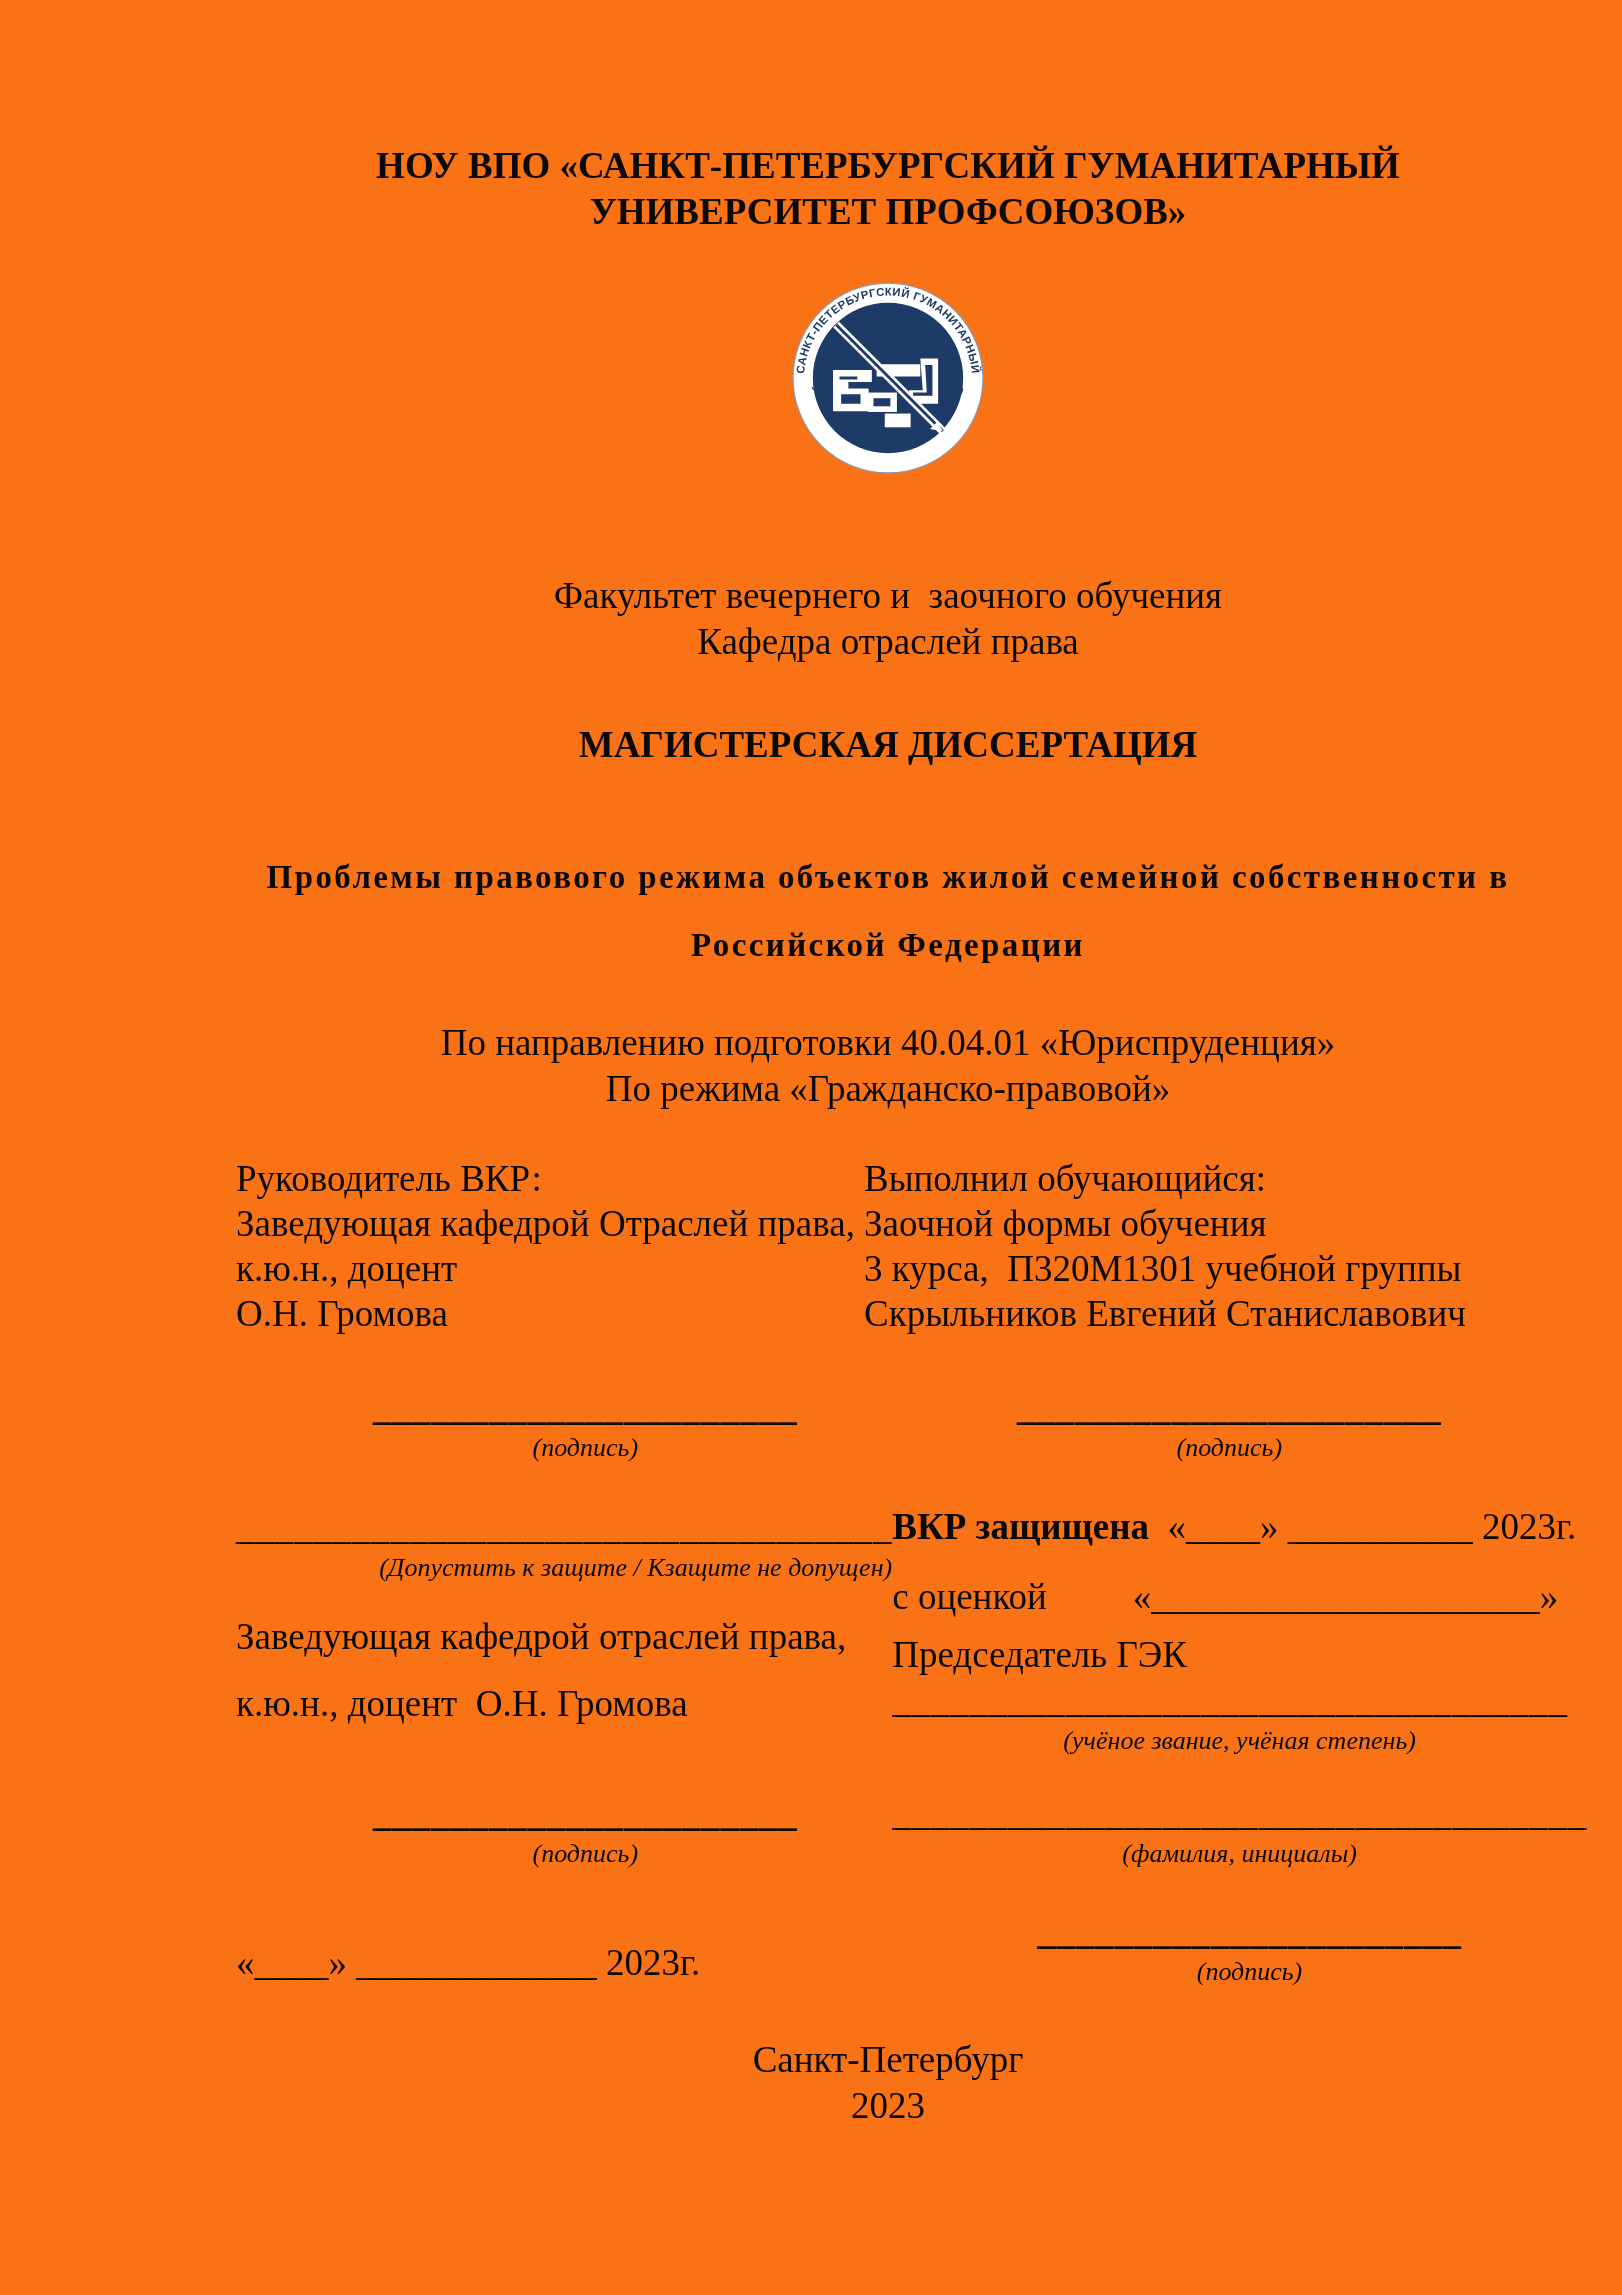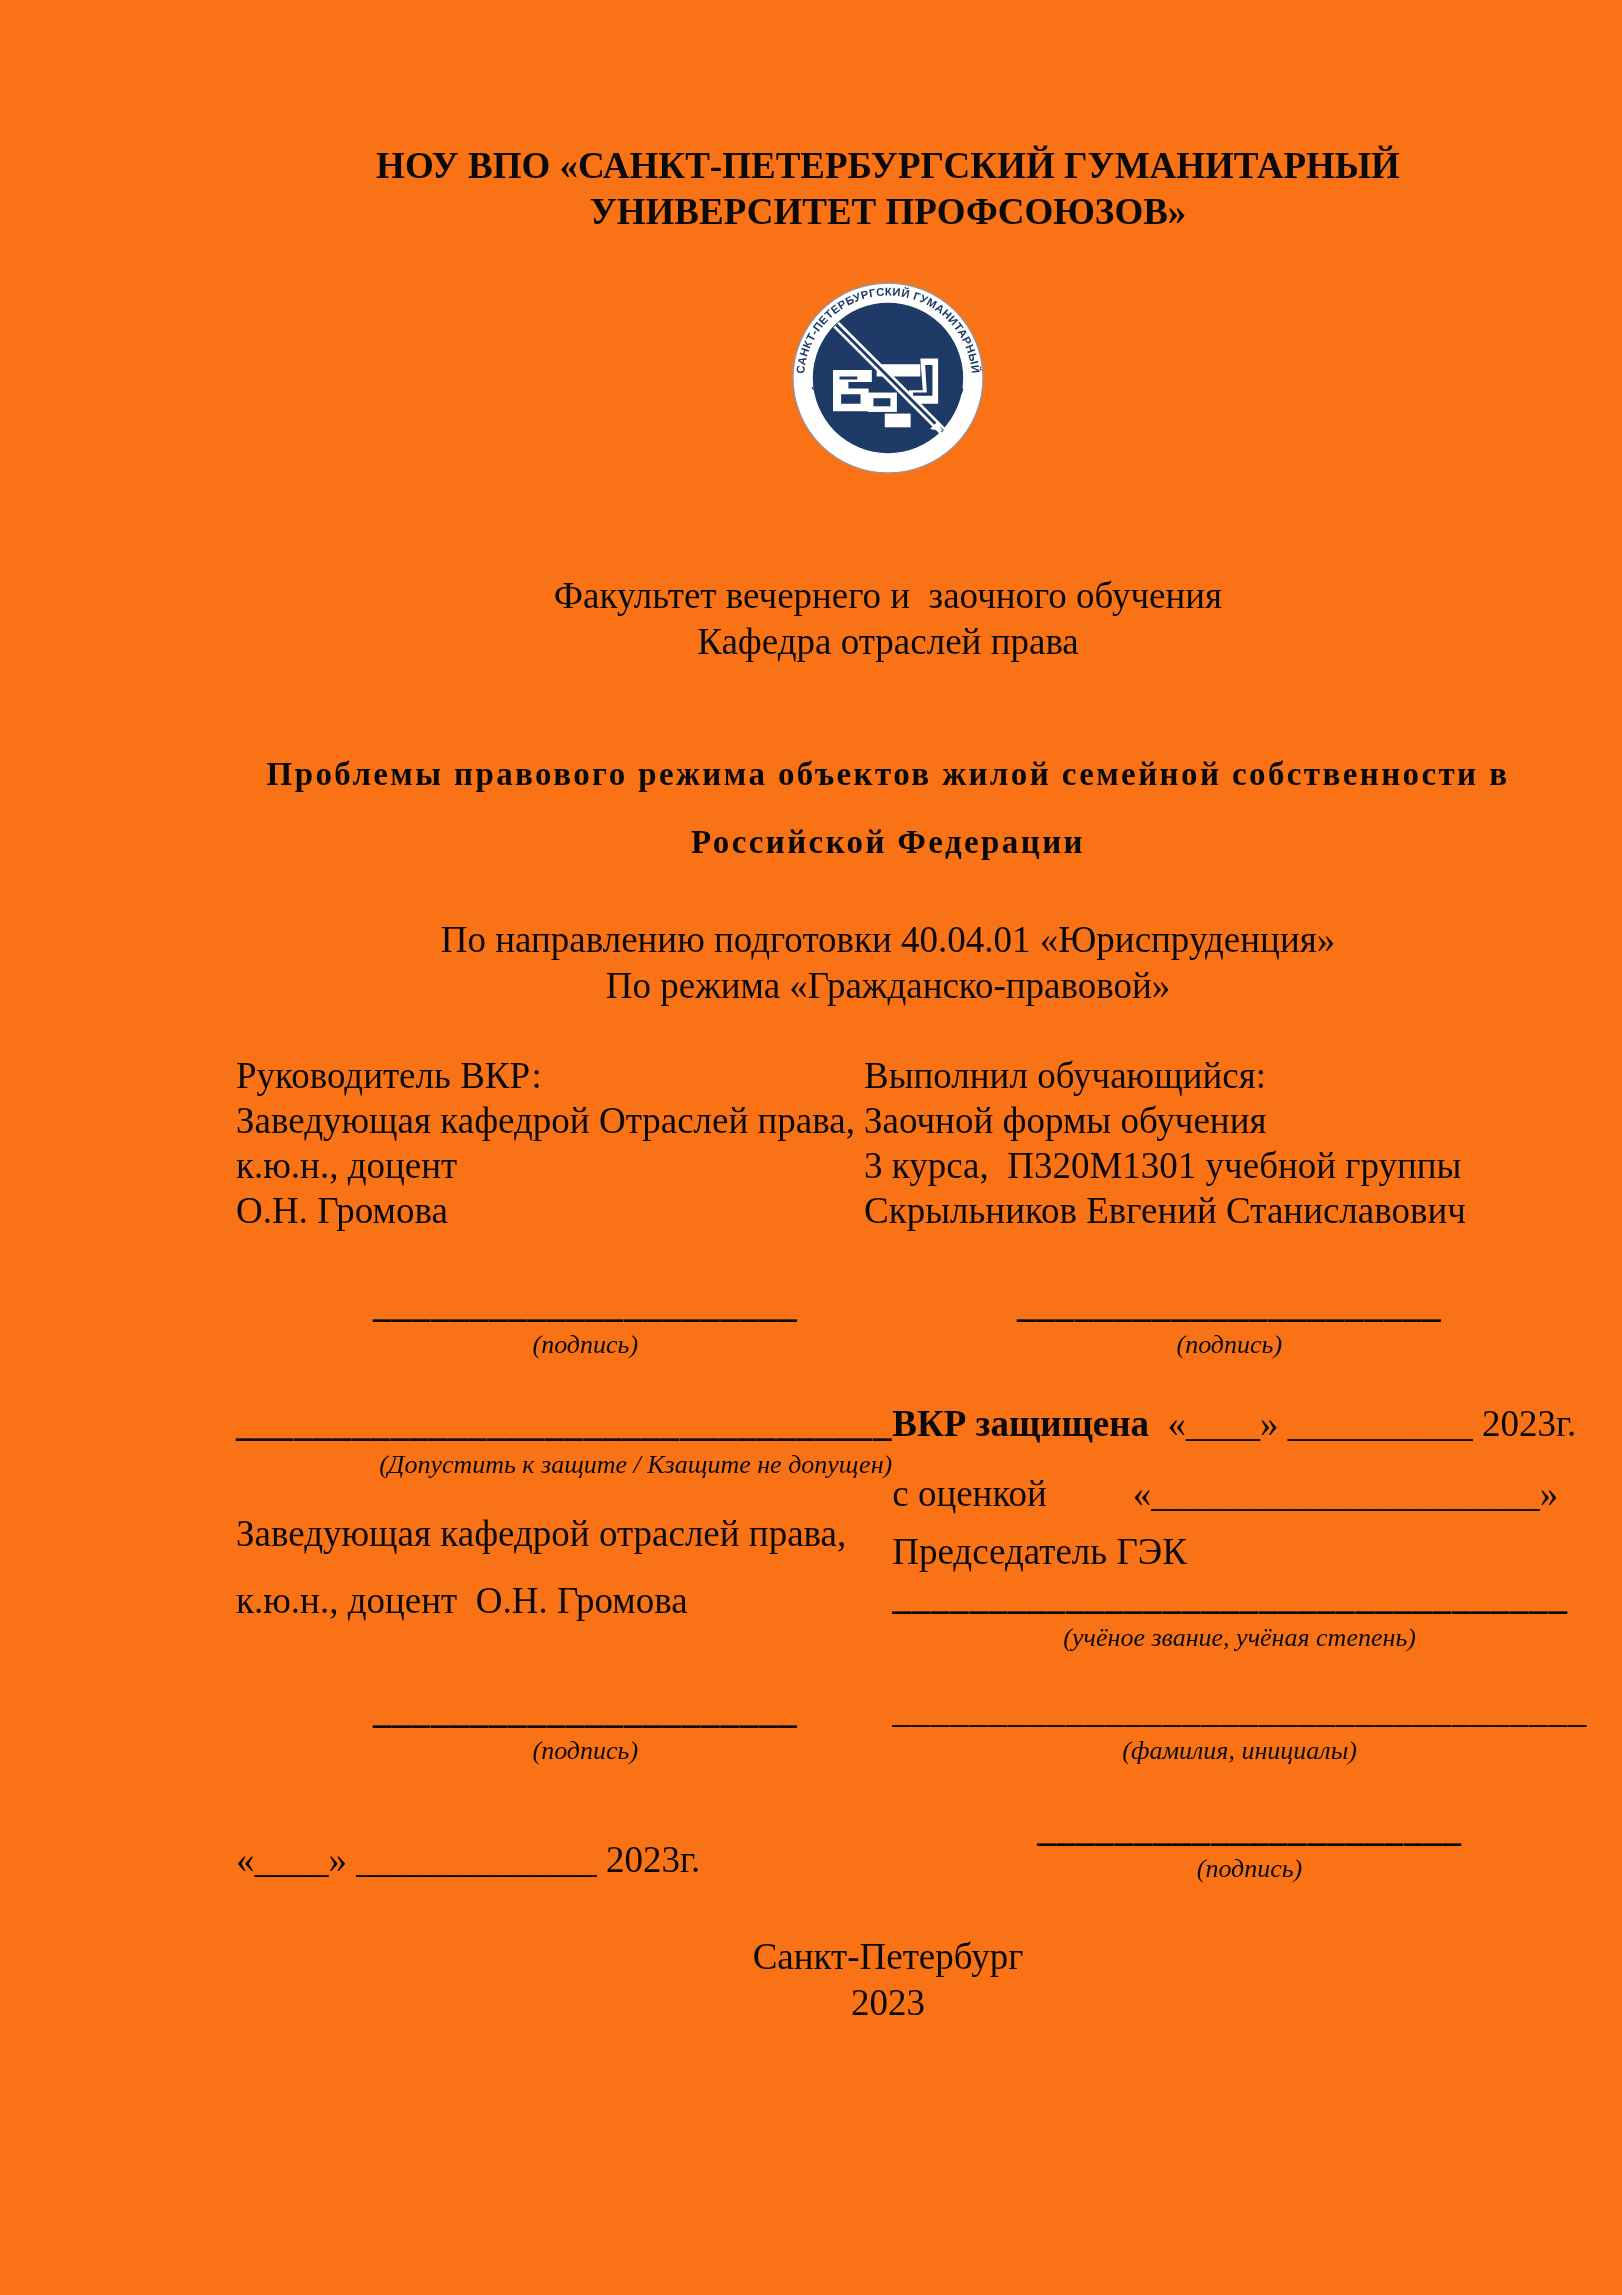--- a/index.html
+++ b/index.html
@@ -88,21 +88,21 @@
     line-height: 36px;
     text-align: center;
   }
   .lower-row {
     margin-top: 38px;
     display: flex;
   }
   .rule-line {
     font-size: 37px;
     line-height: 46px;
-    font-weight: bold;
+    font-weight: normal;
     letter-spacing: 0.8px;
     white-space: nowrap;
   }
   .rule-line.normal-weight { font-weight: normal; }
   .admit-caption { text-align: right; padding-left: 31px; }
   .head-dept-1 { margin-top: 28px; }
   .head-dept-2 { margin-top: 22px; }
   .left-sig-block { margin-top: 66px; margin-left: 137px; }
   .date-line { margin-top: 68px; }
   .grade-line { margin-top: 25px; }
@@ -155,20 +155,21 @@
         <path d="M188,186 l-16,-3 l9,-9 z" fill="#ffffff"></path>
       </g>
     </svg>
   </div>
 
   <div class="faculty-block">
     <div class="t">Факультет вечернего и  заочного обучения</div>
     <div class="t">Кафедра отраслей права</div>
   </div>
 
+  <div class="work-type t">МАГИСТЕРСКАЯ ДИССЕРТАЦИЯ</div>
 
   <div class="thesis-title t">Проблемы правового режима объектов жилой семейной собственности в Российской Федерации</div>
 
   <div class="direction-block">
     <div class="t">По направлению подготовки 40.04.01 «Юриспруденция»</div>
     <div class="t">По режима «Гражданско-правовой»</div>
   </div>
 
   <div class="persons-row">
     <div class="col-left">

